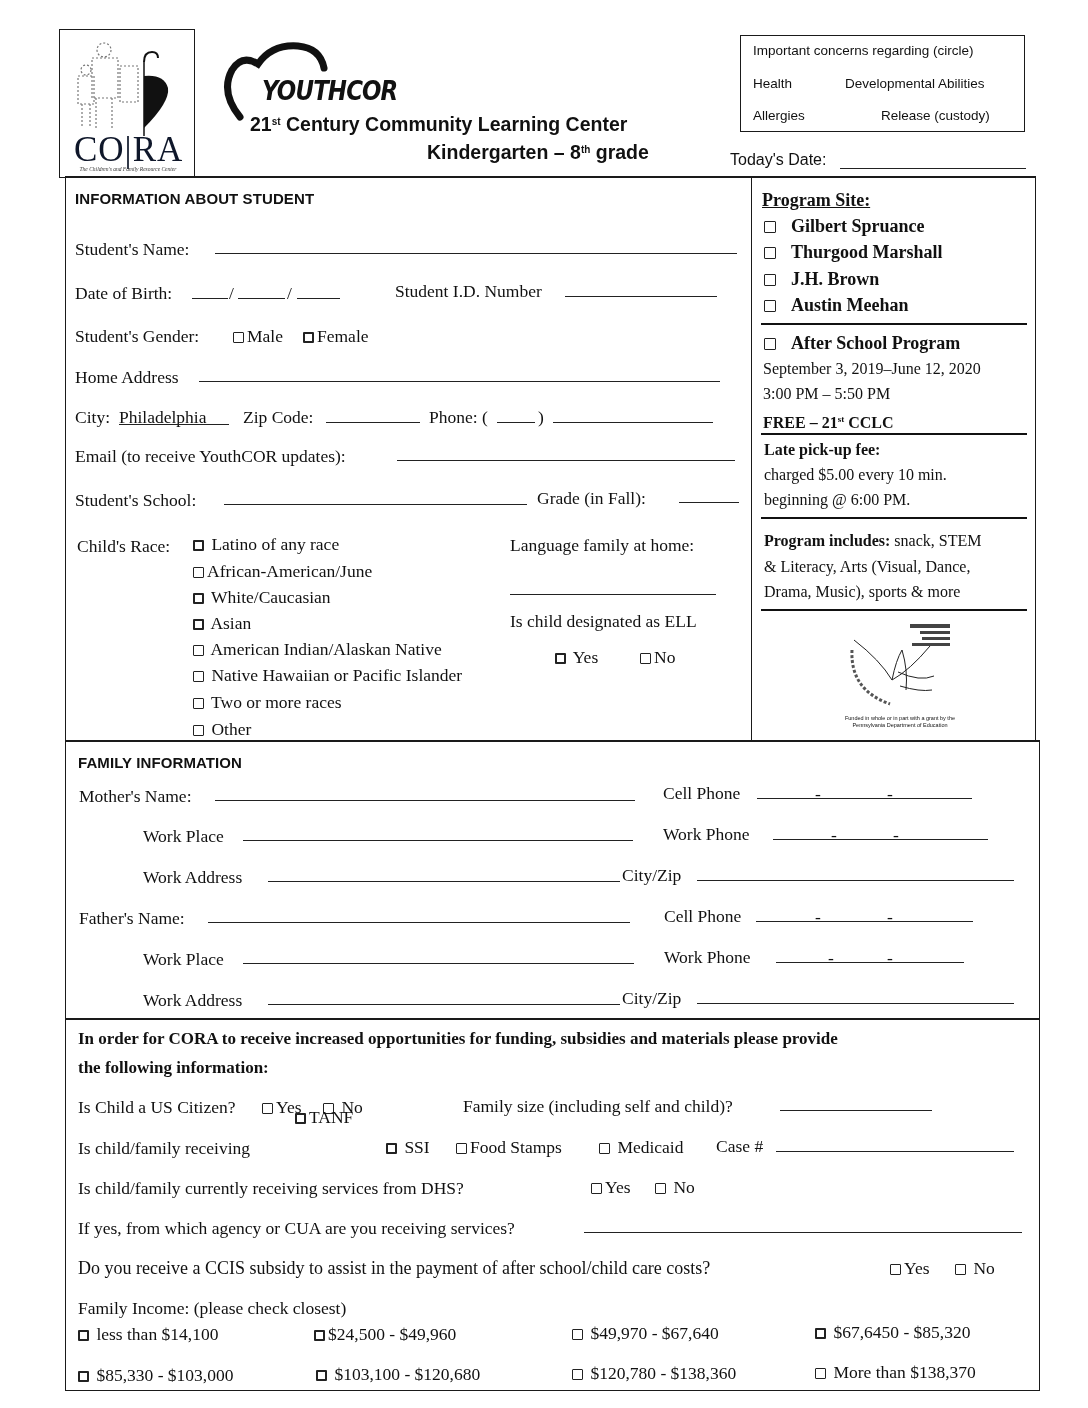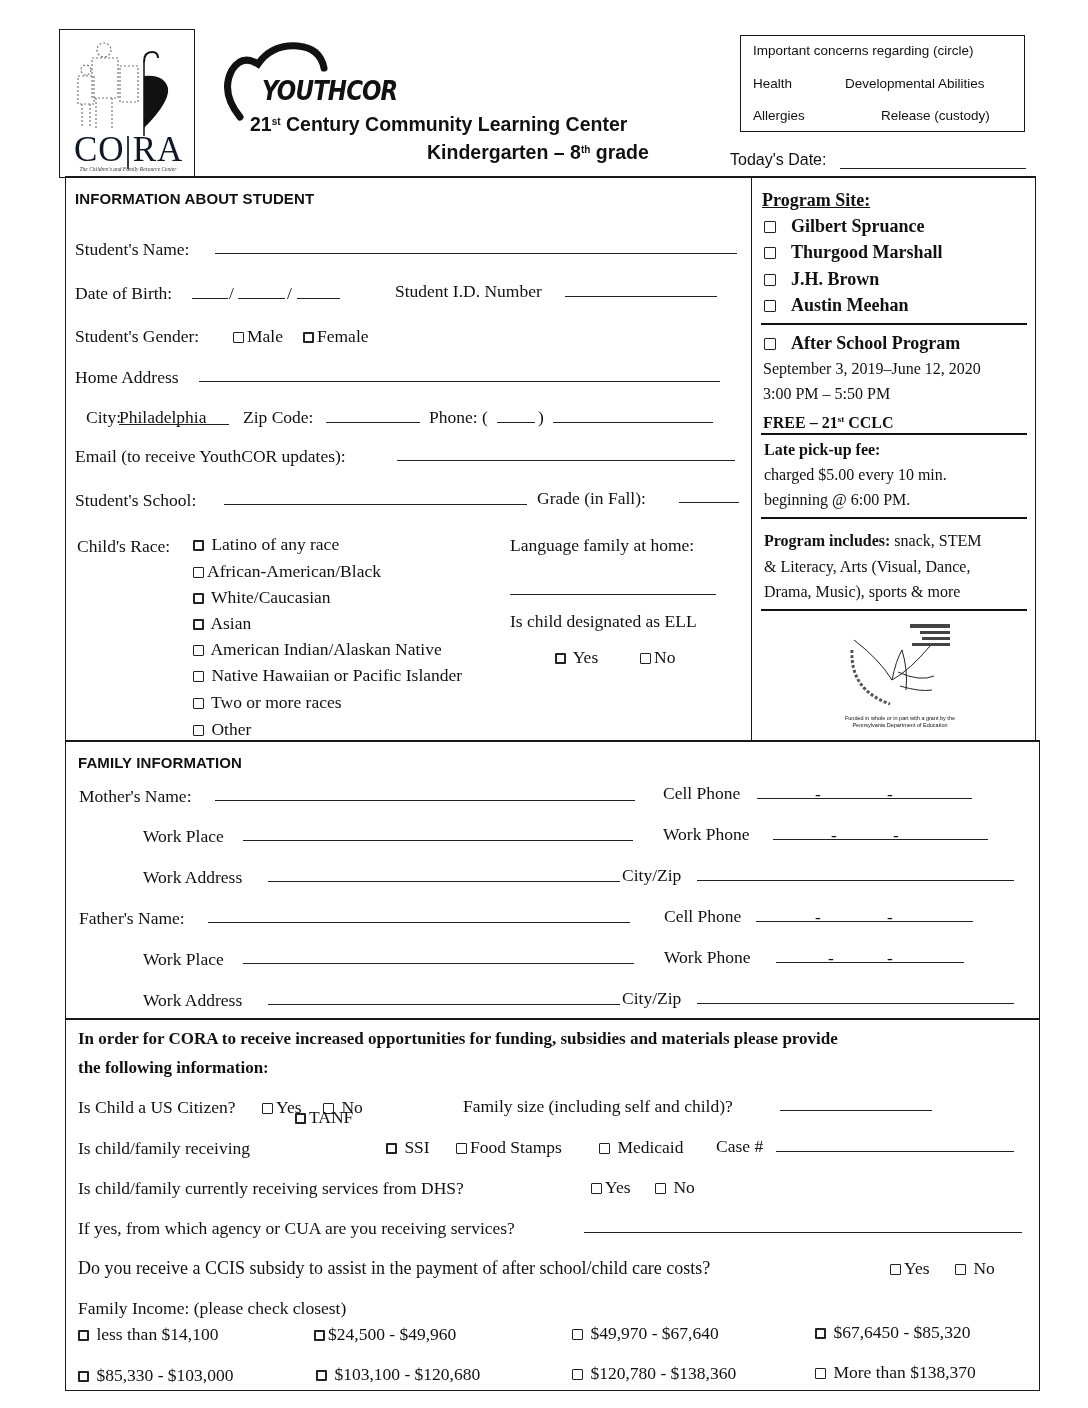--- a/index.html
+++ b/index.html
@@ -80,41 +80,41 @@
 <div class="t" style="left:395px;top:281px;">Student I.D. Number</div>
 <div class="line" style="left:565px;top:296px;width:152px;"></div>
 
 <div class="t" style="left:75px;top:326px;">Student's Gender:</div>
 <div class="t" style="left:233px;top:326px;"><span class="cb"></span><span>Male</span></div>
 <div class="t" style="left:303px;top:326px;"><span class="cb thick"></span><span>Female</span></div>
 
 <div class="t" style="left:75px;top:367px;">Home Address</div>
 <div class="line" style="left:199px;top:381px;width:521px;"></div>
 
-<div class="t" style="left:75px;top:407px;margin-left:11px;">City:</div>
+<div class="t" style="left:75px;top:407px;">City:</div>
 <div class="t" style="left:119px;top:407px;text-decoration:underline;text-align:right;">Philadelphia</div>
 <div class="line" style="left:119px;top:424px;width:110px;"></div>
 <div class="t" style="left:243px;top:407px;">Zip Code:</div>
 <div class="line" style="left:326px;top:422px;width:94px;"></div>
 <div class="t" style="left:429px;top:407px;">Phone: (</div>
 <div class="line" style="left:497px;top:422px;width:38px;"></div>
 <div class="t" style="left:538px;top:407px;">)</div>
 <div class="line" style="left:553px;top:422px;width:160px;"></div>
 
 <div class="t" style="left:75px;top:446px;">Email (to receive YouthCOR updates):</div>
 <div class="line" style="left:397px;top:460px;width:338px;"></div>
 
 <div class="t" style="left:75px;top:490px;">Student's School:</div>
 <div class="line" style="left:224px;top:504px;width:303px;"></div>
 <div class="t" style="left:537px;top:488px;">Grade (in Fall):</div>
 <div class="line" style="left:679px;top:502px;width:60px;"></div>
 
 <div class="t" style="left:77px;top:536px;">Child's Race:</div>
 <div class="t" style="left:193px;top:534px;"><span class="cb thick"></span> <span>Latino of any race</span></div>
-<div class="t" style="left:193px;top:561px;"><span class="cb"></span><span>African-American/Black</span></div>
+<div class="t" style="left:193px;top:561px;"><span class="cb"></span><span>African-American/June</span></div>
 <div class="t" style="left:193px;top:587px;"><span class="cb thick"></span> <span>White/Caucasian</span></div>
 <div class="t" style="left:193px;top:613px;"><span class="cb thick"></span> <span>Asian</span></div>
 <div class="t" style="left:193px;top:639px;text-align:right;"><span class="cb"></span> <span>American Indian/Alaskan Native</span></div>
 <div class="t" style="left:193px;top:665px;"><span class="cb"></span> <span>Native Hawaiian or Pacific Islander</span></div>
 <div class="t" style="left:193px;top:692px;"><span class="cb"></span> <span>Two or more races</span></div>
 <div class="t" style="left:193px;top:719px;"><span class="cb"></span> <span>Other</span></div>
 
 <div class="t" style="left:510px;top:535px;">Language family at home:</div>
 <div class="line" style="left:510px;top:594px;width:206px;"></div>
 <div class="t" style="left:510px;top:611px;">Is child designated as ELL</div>

